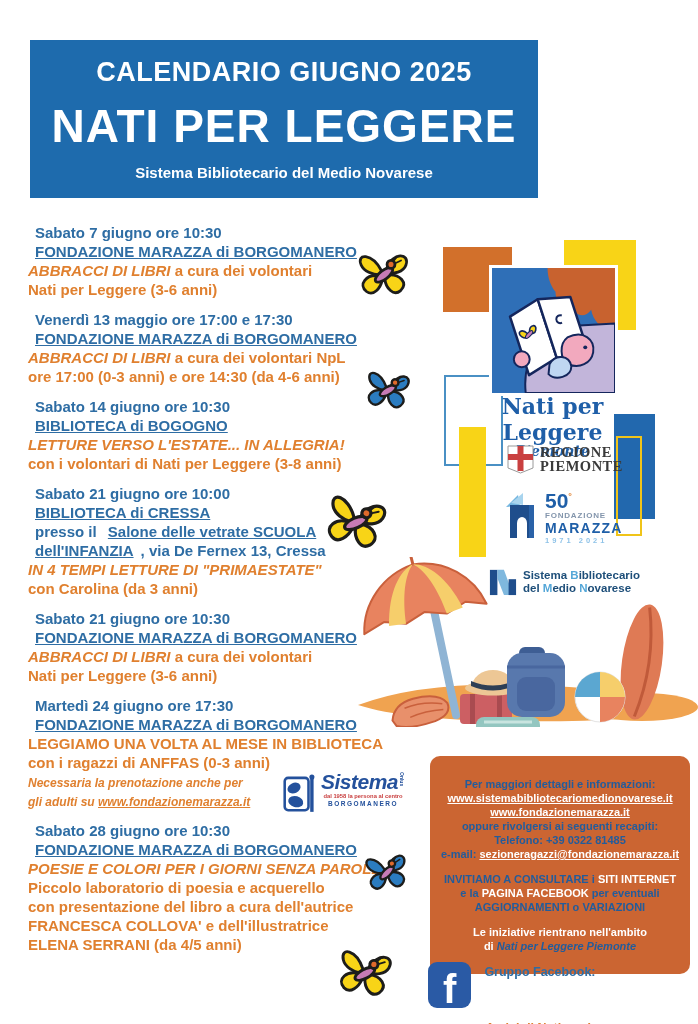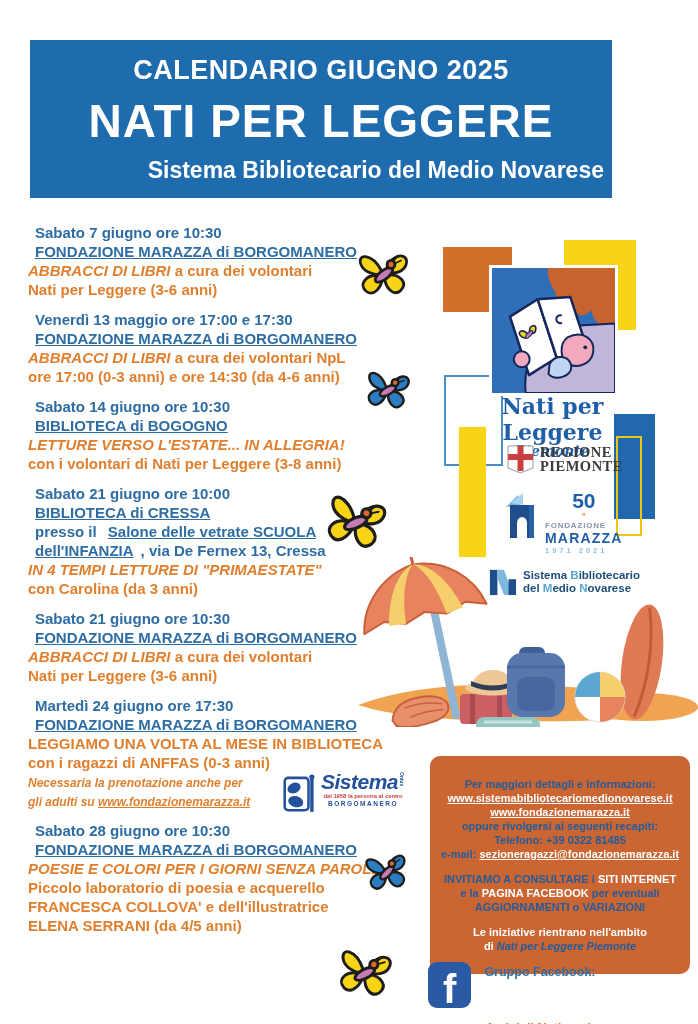--- a/index.html
+++ b/index.html
@@ -1,24 +1,24 @@
 <!DOCTYPE html>
 <html><head>
 <meta charset="utf-8">
 <style>
   html,body{margin:0;padding:0;background:#fff;}
   .page{position:relative;width:698px;height:1024px;background:#fff;overflow:hidden;
         font-family:"Liberation Sans",sans-serif;font-weight:700;}
   
-  .hdr{position:absolute;left:30px;top:40px;width:582px;height:158px;background:#1E6BAD;
+  .hdr{position:absolute;left:30px;top:40px;width:508px;height:158px;background:#1E6BAD;
        color:#fff;text-align:center;display:flex;flex-direction:column;justify-content:space-evenly;
-       padding:6px 8px;box-sizing:border-box;}
+       padding:6px 15px;box-sizing:border-box;}
   .hdr-kicker{font-size:27px;letter-spacing:.5px;}
   .hdr-title{font-size:46px;letter-spacing:1px;}
-  .hdr-sub{font-size:23px;text-align:right;}
+  .hdr-sub{font-size:15px;}
   
   .events{position:absolute;left:28px;top:223px;width:380px;z-index:2;}
   .ev{margin-bottom:11px;font-size:15px;line-height:19px;}
   .c-blue{color:#2E6DA4;margin-left:7px;}
   .c-orange{color:#E0802F;}
   .c-boxblue{color:#235C9B;}
   .c-white{color:#fff;}
   .u{text-decoration:underline;}
   .i{font-style:italic;}
   .sm{font-size:12px;line-height:14.5px;}
@@ -38,21 +38,21 @@
   .rect-outline-yellow{left:616px;top:436px;width:22px;height:96px;border:2px solid #F0C419;z-index:2;}
   .illo{left:489px;top:265px;width:123px;height:125px;border:3px solid #fff;box-sizing:content-box;z-index:3;}
   
   .npl{left:455px;top:393px;width:195px;text-align:center;color:#1F5FA8;z-index:3;}
   .npl-title{font-family:"DejaVu Serif",serif;font-size:22px;font-weight:700;}
   .npl-sub{font-family:"DejaVu Serif",serif;font-style:italic;font-size:14px;margin-top:-2px;}
   .regione{left:507px;top:445px;display:flex;gap:6px;align-items:center;z-index:3;}
   .regione-text{font-family:"Liberation Serif",serif;font-size:14.5px;line-height:13.5px;
                 color:#3a3a3a;font-weight:600;letter-spacing:.5px;}
   .marazza{left:504px;top:491px;display:flex;gap:5px;z-index:3;}
-  .mz-top{display:flex;align-items:center;flex-direction:column;}
+  .mz-top{display:flex;align-items:flex-start;}
   .mz-50{font-size:21px;color:#1F5FA8;line-height:20px;}
   .mz-deg{font-size:9px;color:#E0802F;}
   .mz-org{font-size:8px;color:#8395AC;letter-spacing:.8px;}
   .mz-name{font-size:14px;color:#1F5FA8;letter-spacing:1.2px;}
   .mz-years{font-size:7.5px;color:#8FC3E8;letter-spacing:3px;}
   .sbn{left:489px;top:566px;display:flex;gap:6px;align-items:center;z-index:3;}
   .sbn-text{font-size:11.5px;line-height:13.5px;}
   .sbn-d{color:#1D4E79;}
   .sbn-l{color:#55A7D8;}
   .beach{left:352px;top:557px;width:346px;height:170px;z-index:1;}
@@ -125,20 +125,21 @@
         <div><span class="c-orange">LEGGIAMO UNA VOLTA AL MESE IN BIBLIOTECA</span></div>
         <div><span class="c-orange">con i ragazzi di ANFFAS (0-3 anni)</span></div>
         <div><span class="c-orange i sm">Necessaria la prenotazione anche per</span></div>
         <div><span class="c-orange i sm">gli adulti su </span><span class="c-orange i sm u">www.fondazionemarazza.it</span></div>
       </div>
       <div class="ev">
         <div><span class="c-blue">Sabato 28 giugno ore 10:30</span></div>
         <div><span class="c-blue u">FONDAZIONE MARAZZA di BORGOMANERO</span></div>
         <div><span class="c-orange i">POESIE E COLORI PER I GIORNI SENZA PAROLE</span></div>
         <div><span class="c-orange">Piccolo laboratorio di poesia e acquerello</span></div>
+        <div><span class="c-orange">con presentazione del libro a cura dell'autrice</span></div>
         <div><span class="c-orange">FRANCESCA COLLOVA' e dell'illustratrice</span></div>
         <div><span class="c-orange">ELENA SERRANI (da 4/5 anni)</span></div>
       </div>
     </main>
 
   <div class="bf bf1"><svg viewBox="0 0 64 64" width="100%" height="100%">
   <g stroke="#1d1d1b" stroke-width="3.2" stroke-linejoin="round" stroke-linecap="round">
     <path d="M29 28 C 18 8, 0 8, 6 22 C 9 29, 19 33, 27 33 Z" fill="#F8D417"></path>
     <path d="M26 34 C 12 32, 2 44, 12 52 C 20 58, 28 48, 30 39 Z" fill="#F8D417"></path>
     <path d="M35 26 C 42 6, 62 8, 57 22 C 54 30, 43 32, 36 31 Z" fill="#F8D417"></path>

